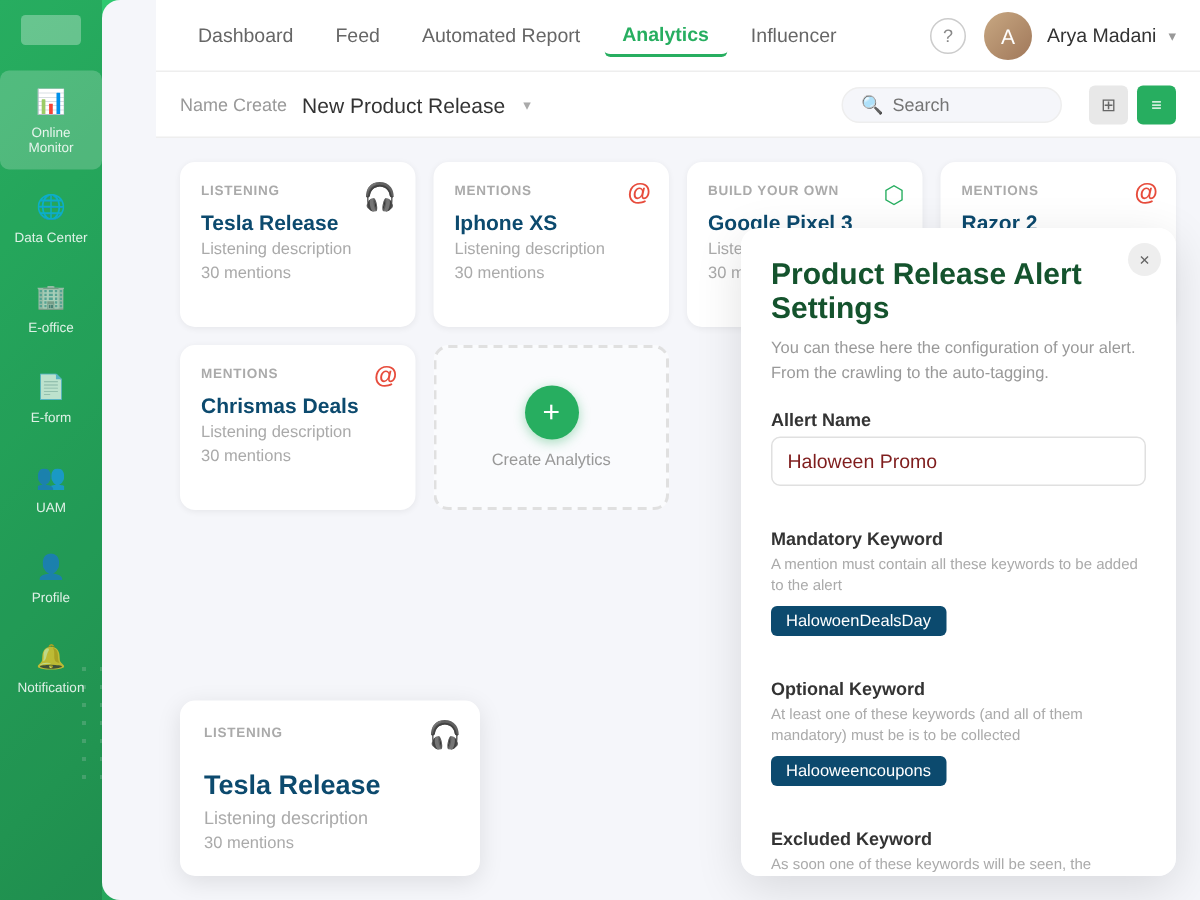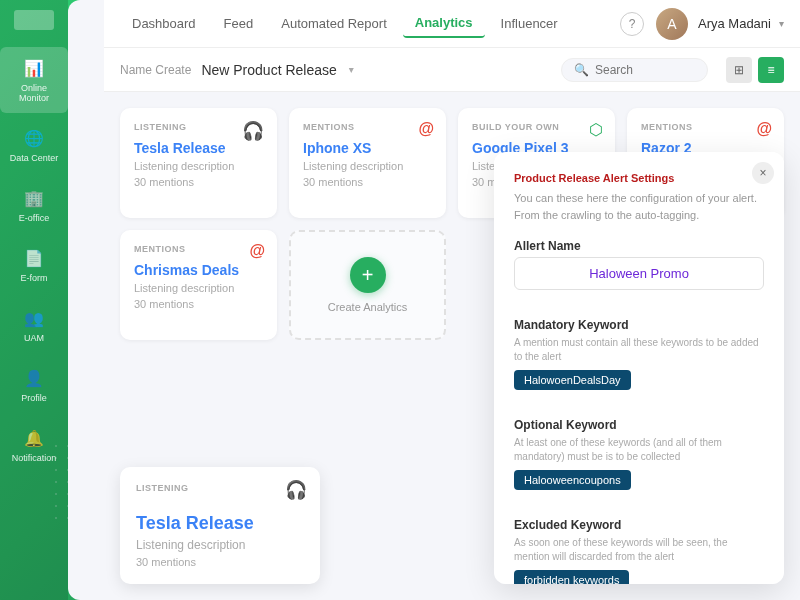--- a/index.html
+++ b/index.html
@@ -196,21 +196,21 @@
       color: #aaa;
       letter-spacing: 0.5px;
       text-transform: uppercase;
       margin-bottom: 8px;
     }
     .card-icon {
       position: absolute;
       top: 12px; right: 12px;
       font-size: 18px;
     }
-    .card-title { font-size: 14px; font-weight: 600; color: #3b82f6; margin-bottom: 4px; }
+    .card-title { font-size: 14px; font-weight: 600; color: #0c4a6e; margin-bottom: 4px; }
     .card-desc { font-size: 11px; color: #aaa; margin-bottom: 4px; }
     .card-mentions { font-size: 11px; color: #aaa; }
 
     
     .cards-row2 {
       display: grid;
       grid-template-columns: repeat(4, 1fr);
       gap: 12px;
     }
     .card-create {
@@ -266,33 +266,32 @@
     }
     .panel-close {
       position: absolute;
       top: 10px; right: 10px;
       width: 22px; height: 22px;
       border-radius: 50%;
       background: #eee;
       display: flex; align-items: center; justify-content: center;
       font-size: 12px; color: #666; cursor: pointer;
     }
-    .panel-title { font-size: 11px; font-weight: 700; color: #b91c1c; margin-bottom: 6px; }
+    .panel-title { font-size: 20px; font-weight: 700; color: #14532d; margin-bottom: 6px; }
     .panel-desc { font-size: 11px; color: #999; line-height: 1.5; margin-bottom: 16px; }
     .field-label { font-size: 12px; font-weight: 600; color: #333; margin-bottom: 4px; }
     .field-sub { font-size: 10px; color: #aaa; margin-bottom: 6px; line-height: 1.4; }
     .field-input {
       width: 100%;
       border: 1.5px solid #e0e0e0;
       border-radius: 6px;
       padding: 8px 10px;
-      font-size: 13px; color: #6d28d9;
+      font-size: 13px; color: #7f1d1d;
       outline: none;
       margin-bottom: 14px;
-      text-align: center;
     }
     .keyword-tag {
       display: inline-block;
       background: #0c4a6e;
       color: #fff;
       border-radius: 4px;
       padding: 4px 10px;
       font-size: 11px;
       font-weight: 500;
       margin-bottom: 14px;

